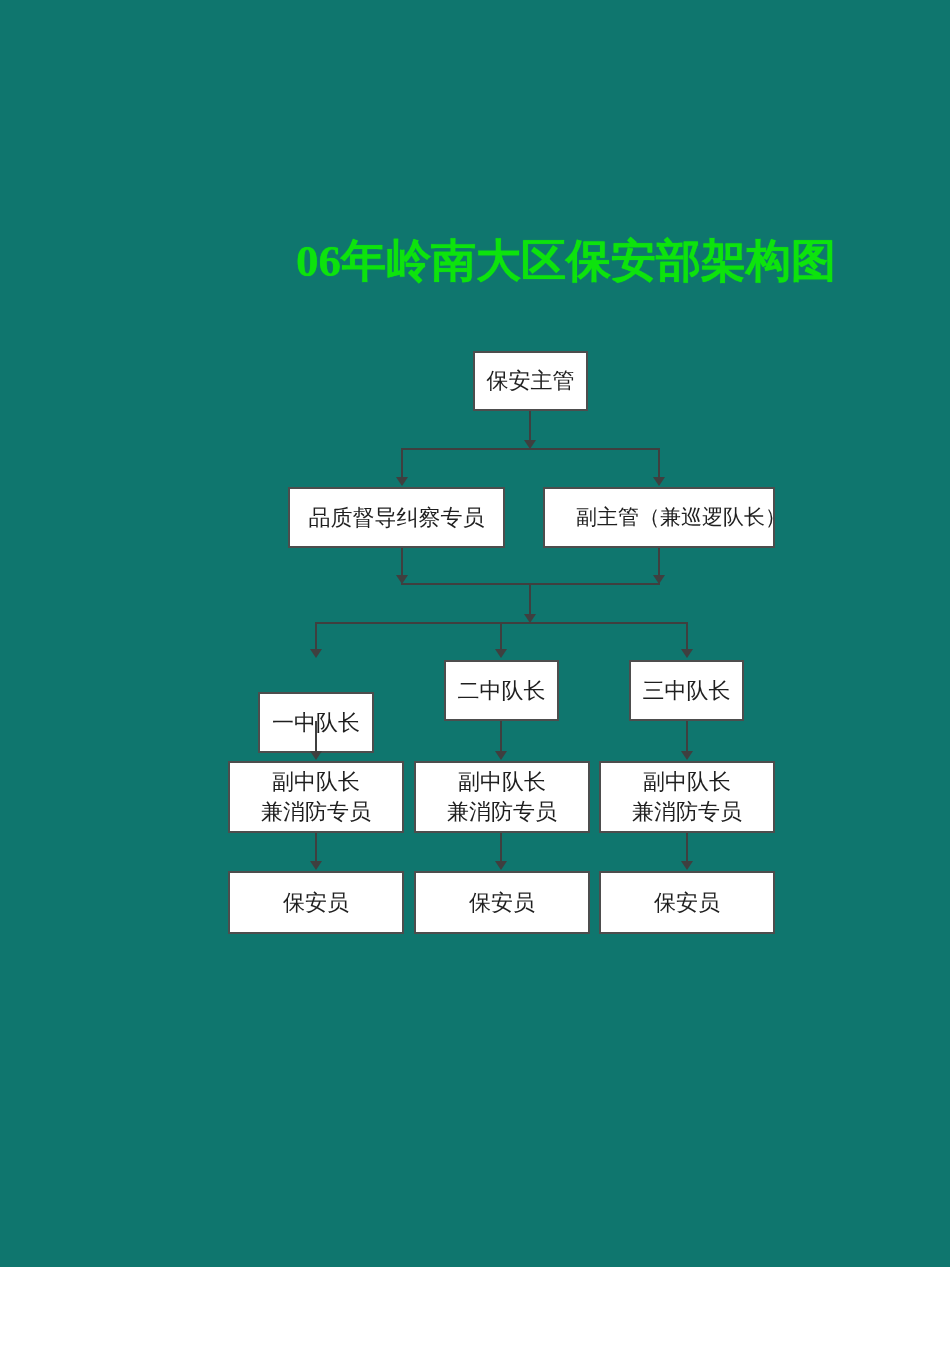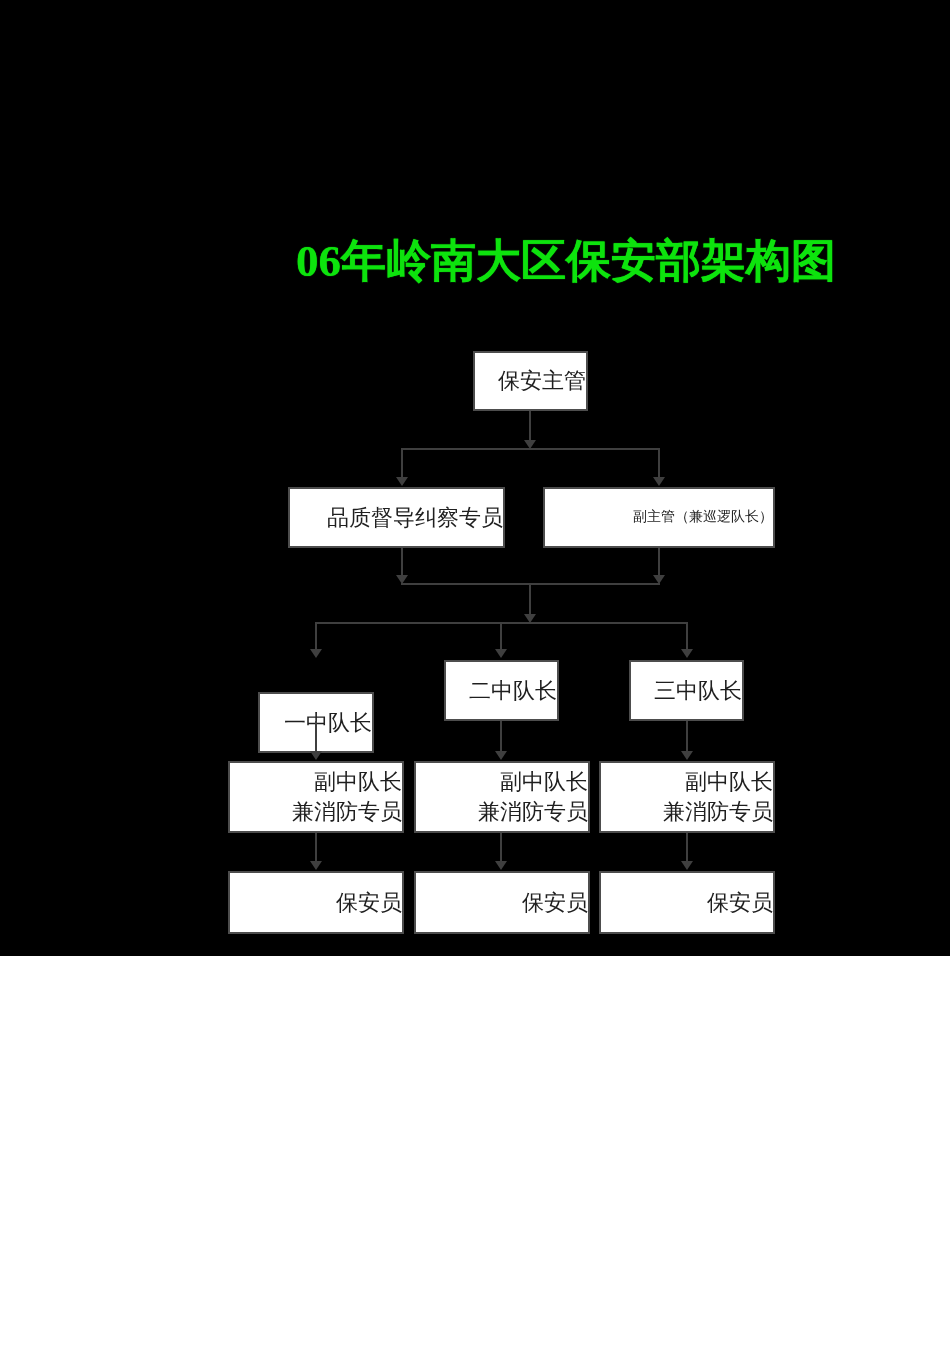--- a/index.html
+++ b/index.html
@@ -1,25 +1,25 @@
 <!DOCTYPE html>
 <html style="--title-green: #0de30d; --line: #3f3f3f; --box-border: #4d4d4d; --text: #1f1f1f;"><head>
 <meta charset="utf-8">
 <style>
   html,body{margin:0;padding:0;background:#ffffff;}
-  #page{position:relative;width:950px;height:956px;background:#000000;overflow:hidden;
+  #page{position:relative;width:950px;height:1267px;background:#0f766e;overflow:hidden;
         font-family:"Liberation Serif","DejaVu Serif",serif;}
   .title{position:absolute;left:296px;top:231px;width:560px;
          font-size:45px;font-weight:bold;letter-spacing:0px;white-space:nowrap;
          color:var(--title-green,#0de30d);
          text-shadow:0 0 1px var(--title-green,#0de30d);}
   .box{position:absolute;box-sizing:border-box;border:2px solid var(--box-border,#4d4d4d);
-       background:#ffffff;display:flex;flex-direction:column;align-items:flex-end;justify-content:center;
+       background:#ffffff;display:flex;flex-direction:column;align-items:center;justify-content:center;
        color:var(--text,#1f1f1f);font-size:22px;line-height:1.35;text-align:center;white-space:nowrap;}
-  .box.small-font{font-size:14px;padding-left:44px;}
+  .box.small-font{font-size:21px;padding-left:44px;}
   .hline{position:absolute;height:2px;background:var(--line,#3f3f3f);}
   .vline{position:absolute;width:2px;background:var(--line,#3f3f3f);}
   .arrow{position:absolute;width:0;height:0;
          border-left:6px solid transparent;border-right:6px solid transparent;
          border-top:9px solid var(--line,#3f3f3f);}
 </style>
 </head>
 <body>
 
 <div id="page">

